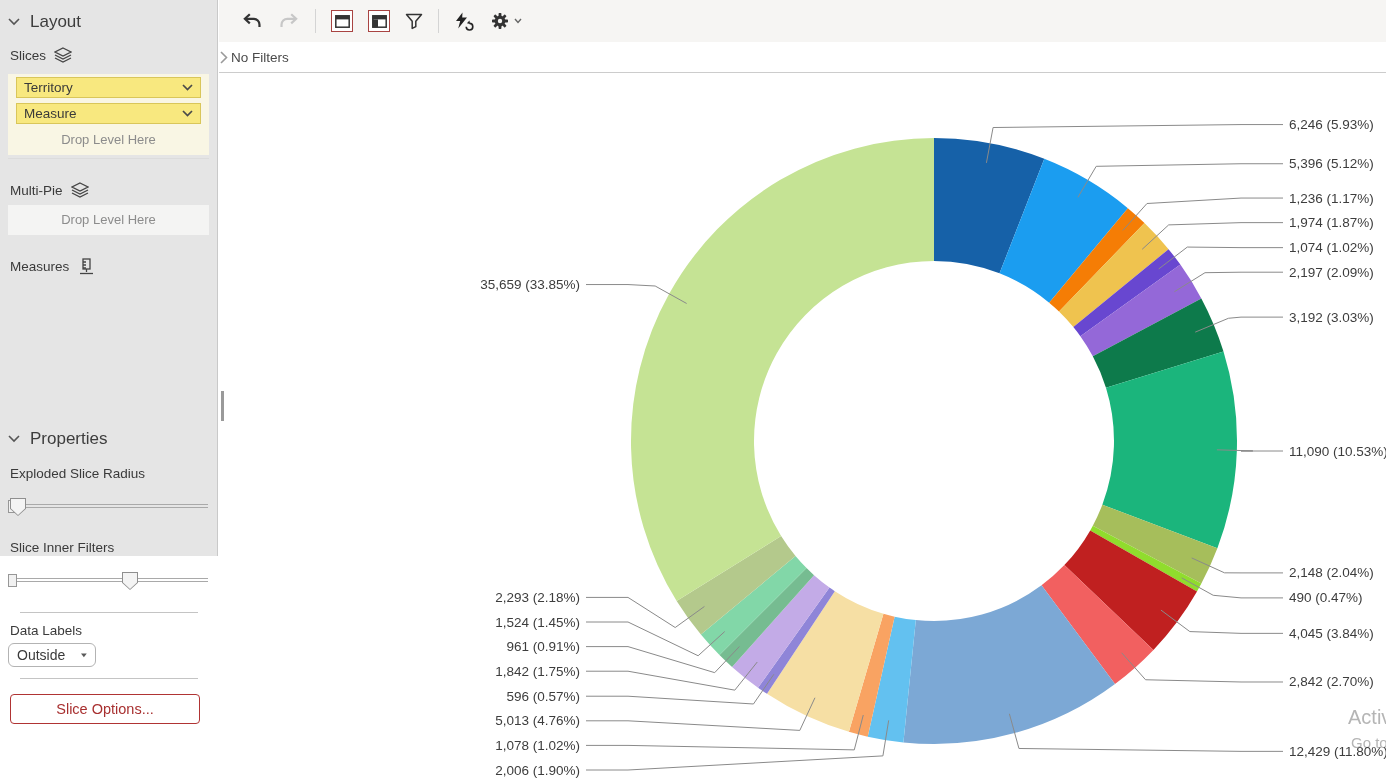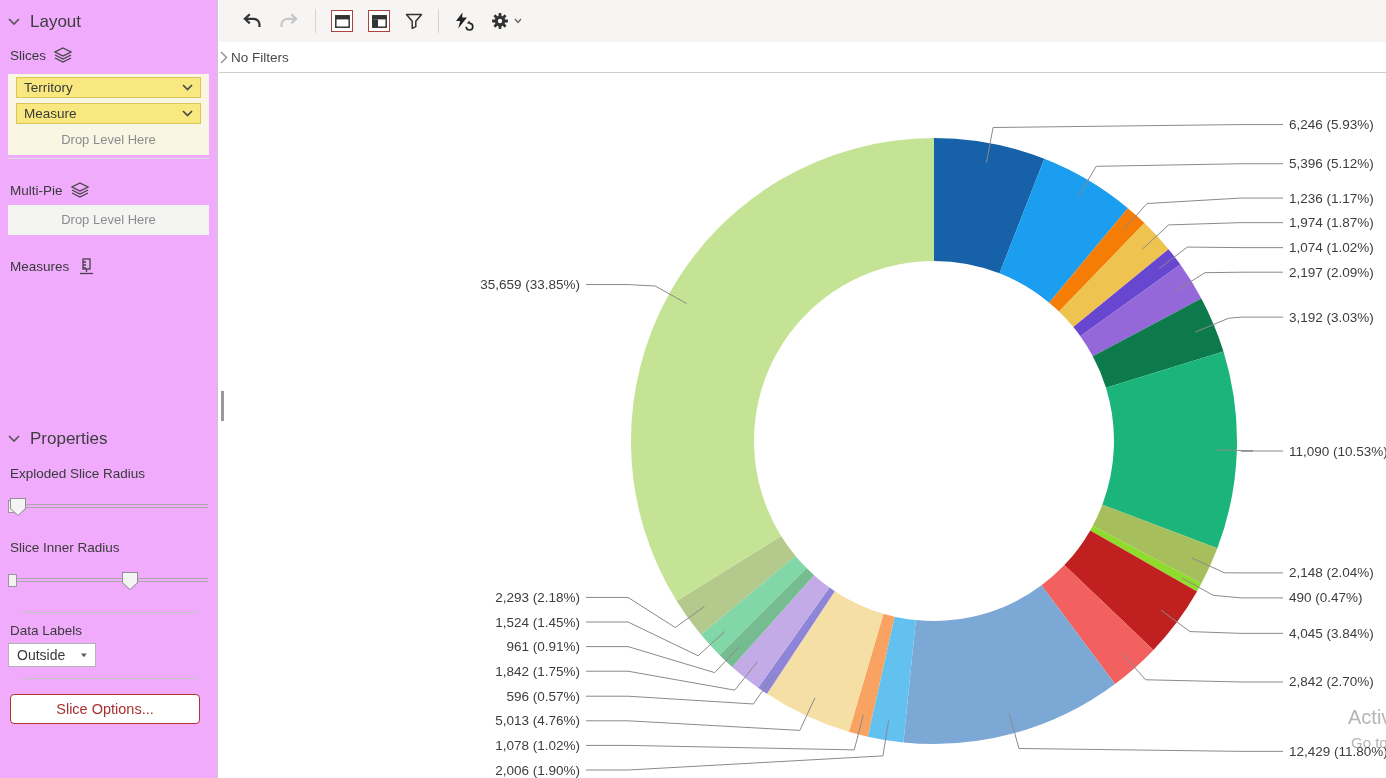--- a/index.html
+++ b/index.html
@@ -1,21 +1,21 @@
 <!DOCTYPE html>
 <html><head>
 <meta charset="utf-8">
 <style>
   * { margin:0; padding:0; box-sizing:border-box; }
   html,body { width:1386px; height:778px; overflow:hidden; background:#fff;
               font-family:"Liberation Sans", sans-serif; }
 
   
-  #sidebar { position:absolute; left:0; top:0; width:218px; height:778px;
-             background:#f0abfc; border-right:1px solid #c9c9c9; }
+  #sidebar { position:absolute; left:0; top:0; width:218px; height:556px;
+             background:#e5e5e5; border-right:1px solid #c9c9c9; }
   .sec-header { position:absolute; display:flex; align-items:center; gap:10px;
                 color:#3d3d3d; font-size:17px; }
   .lbl-row { position:absolute; display:flex; align-items:center; gap:8px;
              color:#3a3a3a; font-size:13.5px; }
   .panel { position:absolute; left:8px; width:201px; }
   .panel-yellow { background:#f9f6e4; }
   .panel-grey { background:#f4f4f3; }
   .field { position:absolute; left:8px; width:185px; height:21px;
            display:flex; align-items:center; justify-content:space-between;
            padding:0 7px; font-size:13.5px; color:#3a3a3a; cursor:pointer; }
@@ -27,21 +27,21 @@
   .slider { position:absolute; left:8px; width:200px; height:22px; }
   .slider .track { position:absolute; left:0; right:0; top:8px; height:4px;
                    border-top:1px solid #a9a9a9; border-bottom:1px solid #a9a9a9; }
   .slider .cap { position:absolute; top:4px; width:9px; height:13px;
                  background:#f1f1f1; border:1px solid #979797; }
   .thumb { position:absolute; top:2px; width:16px; height:18px;
            clip-path:polygon(0 0,100% 0,100% 60%,50% 100%,0 60%); background:#8f8f8f; }
   .thumb::after { content:""; position:absolute; left:1px; top:1px; right:1px; bottom:1px;
                   clip-path:polygon(0 0,100% 0,100% 60%,50% 100%,0 60%); background:#f4f4f4; }
   #dl-select { position:absolute; left:8px; width:88px; height:24px;
-               border:1px solid #b3b3b3; border-radius:0; background:#fff;
+               border:1px solid #b3b3b3; border-radius:6px; background:#fff;
                display:flex; align-items:center; justify-content:space-between;
                padding:0 8px; font-size:14px; color:#3a3a3a; cursor:pointer;gap:16px; }
   #chart-options { position:absolute; left:10px; width:190px; height:30px;
                    border:1px solid #b03434; border-radius:4px; background:#fff;
                    color:#a83030; font-size:14.5px; display:flex; align-items:center;
                    justify-content:center; cursor:pointer; }
   #side-scroll-thumb { position:absolute; left:221px; top:391px; width:3px; height:30px;
                        background:#9a9a9a; }
 
   
@@ -130,21 +130,21 @@
     <span>Properties</span>
   </div>
 
   <div class="lbl-row" style="left:10px; top:466px;">Exploded Slice Radius</div>
   <div class="slider" style="top:496px;">
     <div class="track"></div>
     <div class="cap" style="left:0;"></div>
     <div class="thumb" style="left:2px;"></div>
   </div>
 
-  <div class="lbl-row" style="left:10px; top:540px;">Slice Inner Radius</div>
+  <div class="lbl-row" style="left:10px; top:540px;">Slice Inner Filters</div>
   <div class="slider" style="top:570px;">
     <div class="track"></div>
     <div class="cap" style="left:0;"></div>
     <div class="thumb" style="left:114px;"></div>
   </div>
 
   <div class="divider" style="left:20px; top:612px; width:178px; border-color:#c4c4c4;"></div>
 
   <div class="lbl-row" style="left:10px; top:623px;">Data Labels</div>
   <div id="dl-select" style="top:643px;">

